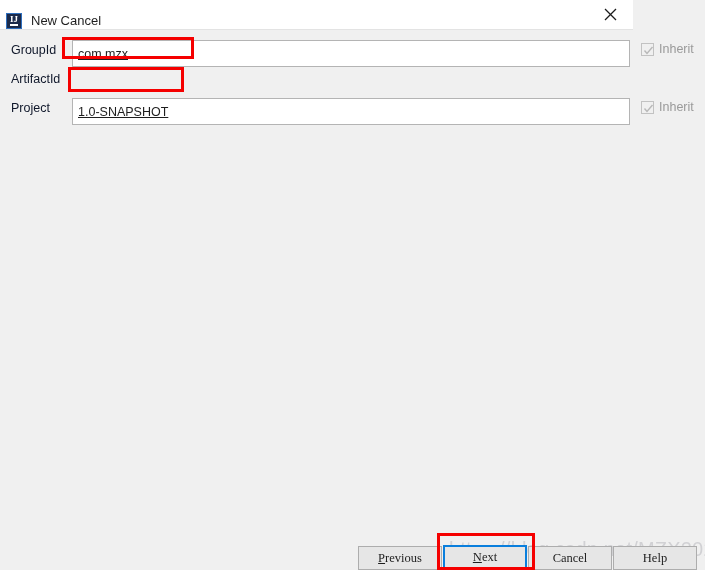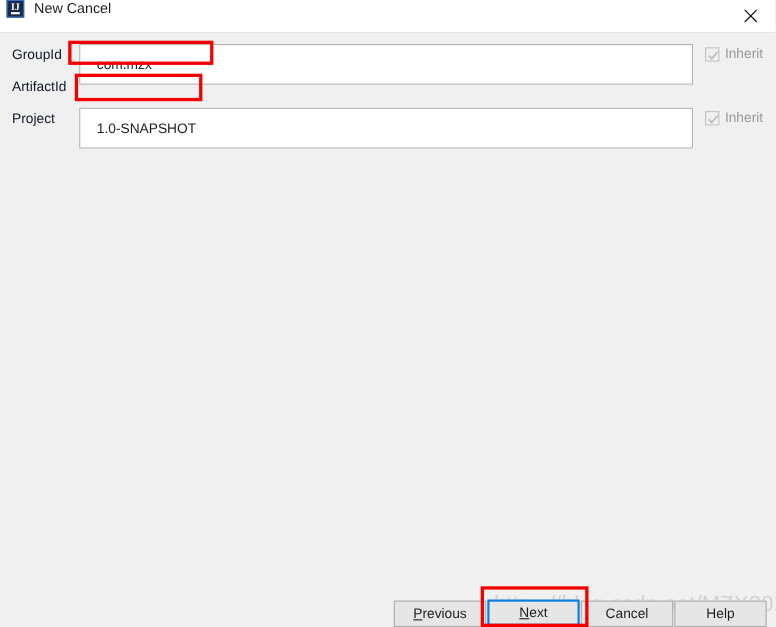--- a/index.html
+++ b/index.html
@@ -11,25 +11,25 @@
     background: #f0f0f0;
     font-family: "Liberation Sans", sans-serif;
     overflow: hidden;
     position: relative;
   }
 
   
   #titlebar {
     position: absolute;
     left: 0; top: 0;
-    width: 705px; height: 30px;
+    width: 633px; height: 30px;
     background: #ffffff;
     border-bottom: 1px solid #e3e3e3;
     display: flex;
-    align-items: flex-start;
+    align-items: flex-end;
   }
   #app-icon {
     width: 16px; height: 16px;
     margin-left: 6px;
     background: #1b2a4a;
     border: 1px solid #2f6fbe;
     position: relative;
     flex: 0 0 auto;
   }
   #app-icon .ij-letters {
@@ -81,28 +81,29 @@
     font-size: 12.5px;
     color: #0f172a;
     white-space: nowrap;
     line-height: 16px;
   }
   .row-input {
     position: absolute;
     left: 72px;
     top: 0;
     width: 558px;
-    height: 37px;
+    height: 27px;
     background: #ffffff;
     border: 1px solid #b4b4b4;
     font-family: "Liberation Sans", sans-serif;
     font-size: 12.5px;
     color: #1e1e1e;
-    padding: 0 0 0 15px;
+    padding: 0 0 0 5px;
     outline: none;
+    text-decoration: underline;
   }
   .row-input.focused {
     border: 1px solid #3a87d8;
   }
   .inherit-wrap {
     position: absolute;
     left: 641px;
     top: 2px;
     display: flex;
     align-items: center;
@@ -129,21 +130,21 @@
     background: transparent;
     pointer-events: none;
   }
 
   
   .btn {
     position: absolute;
     height: 24px;
     background: #e6e6e6;
     border: 1px solid #adadad;
-    font-family: Liberation Sans, sans-serif;
+    font-family: Liberation Serif, serif;
     font-size: 12.5px;
     color: #1e1e1e;
     text-align: center;
     line-height: 22px;
     cursor: default;
     padding: 0;
   }
   .btn.default-btn {
     border: 2px solid #0a7fdd;
     background: #e6e6e6;

